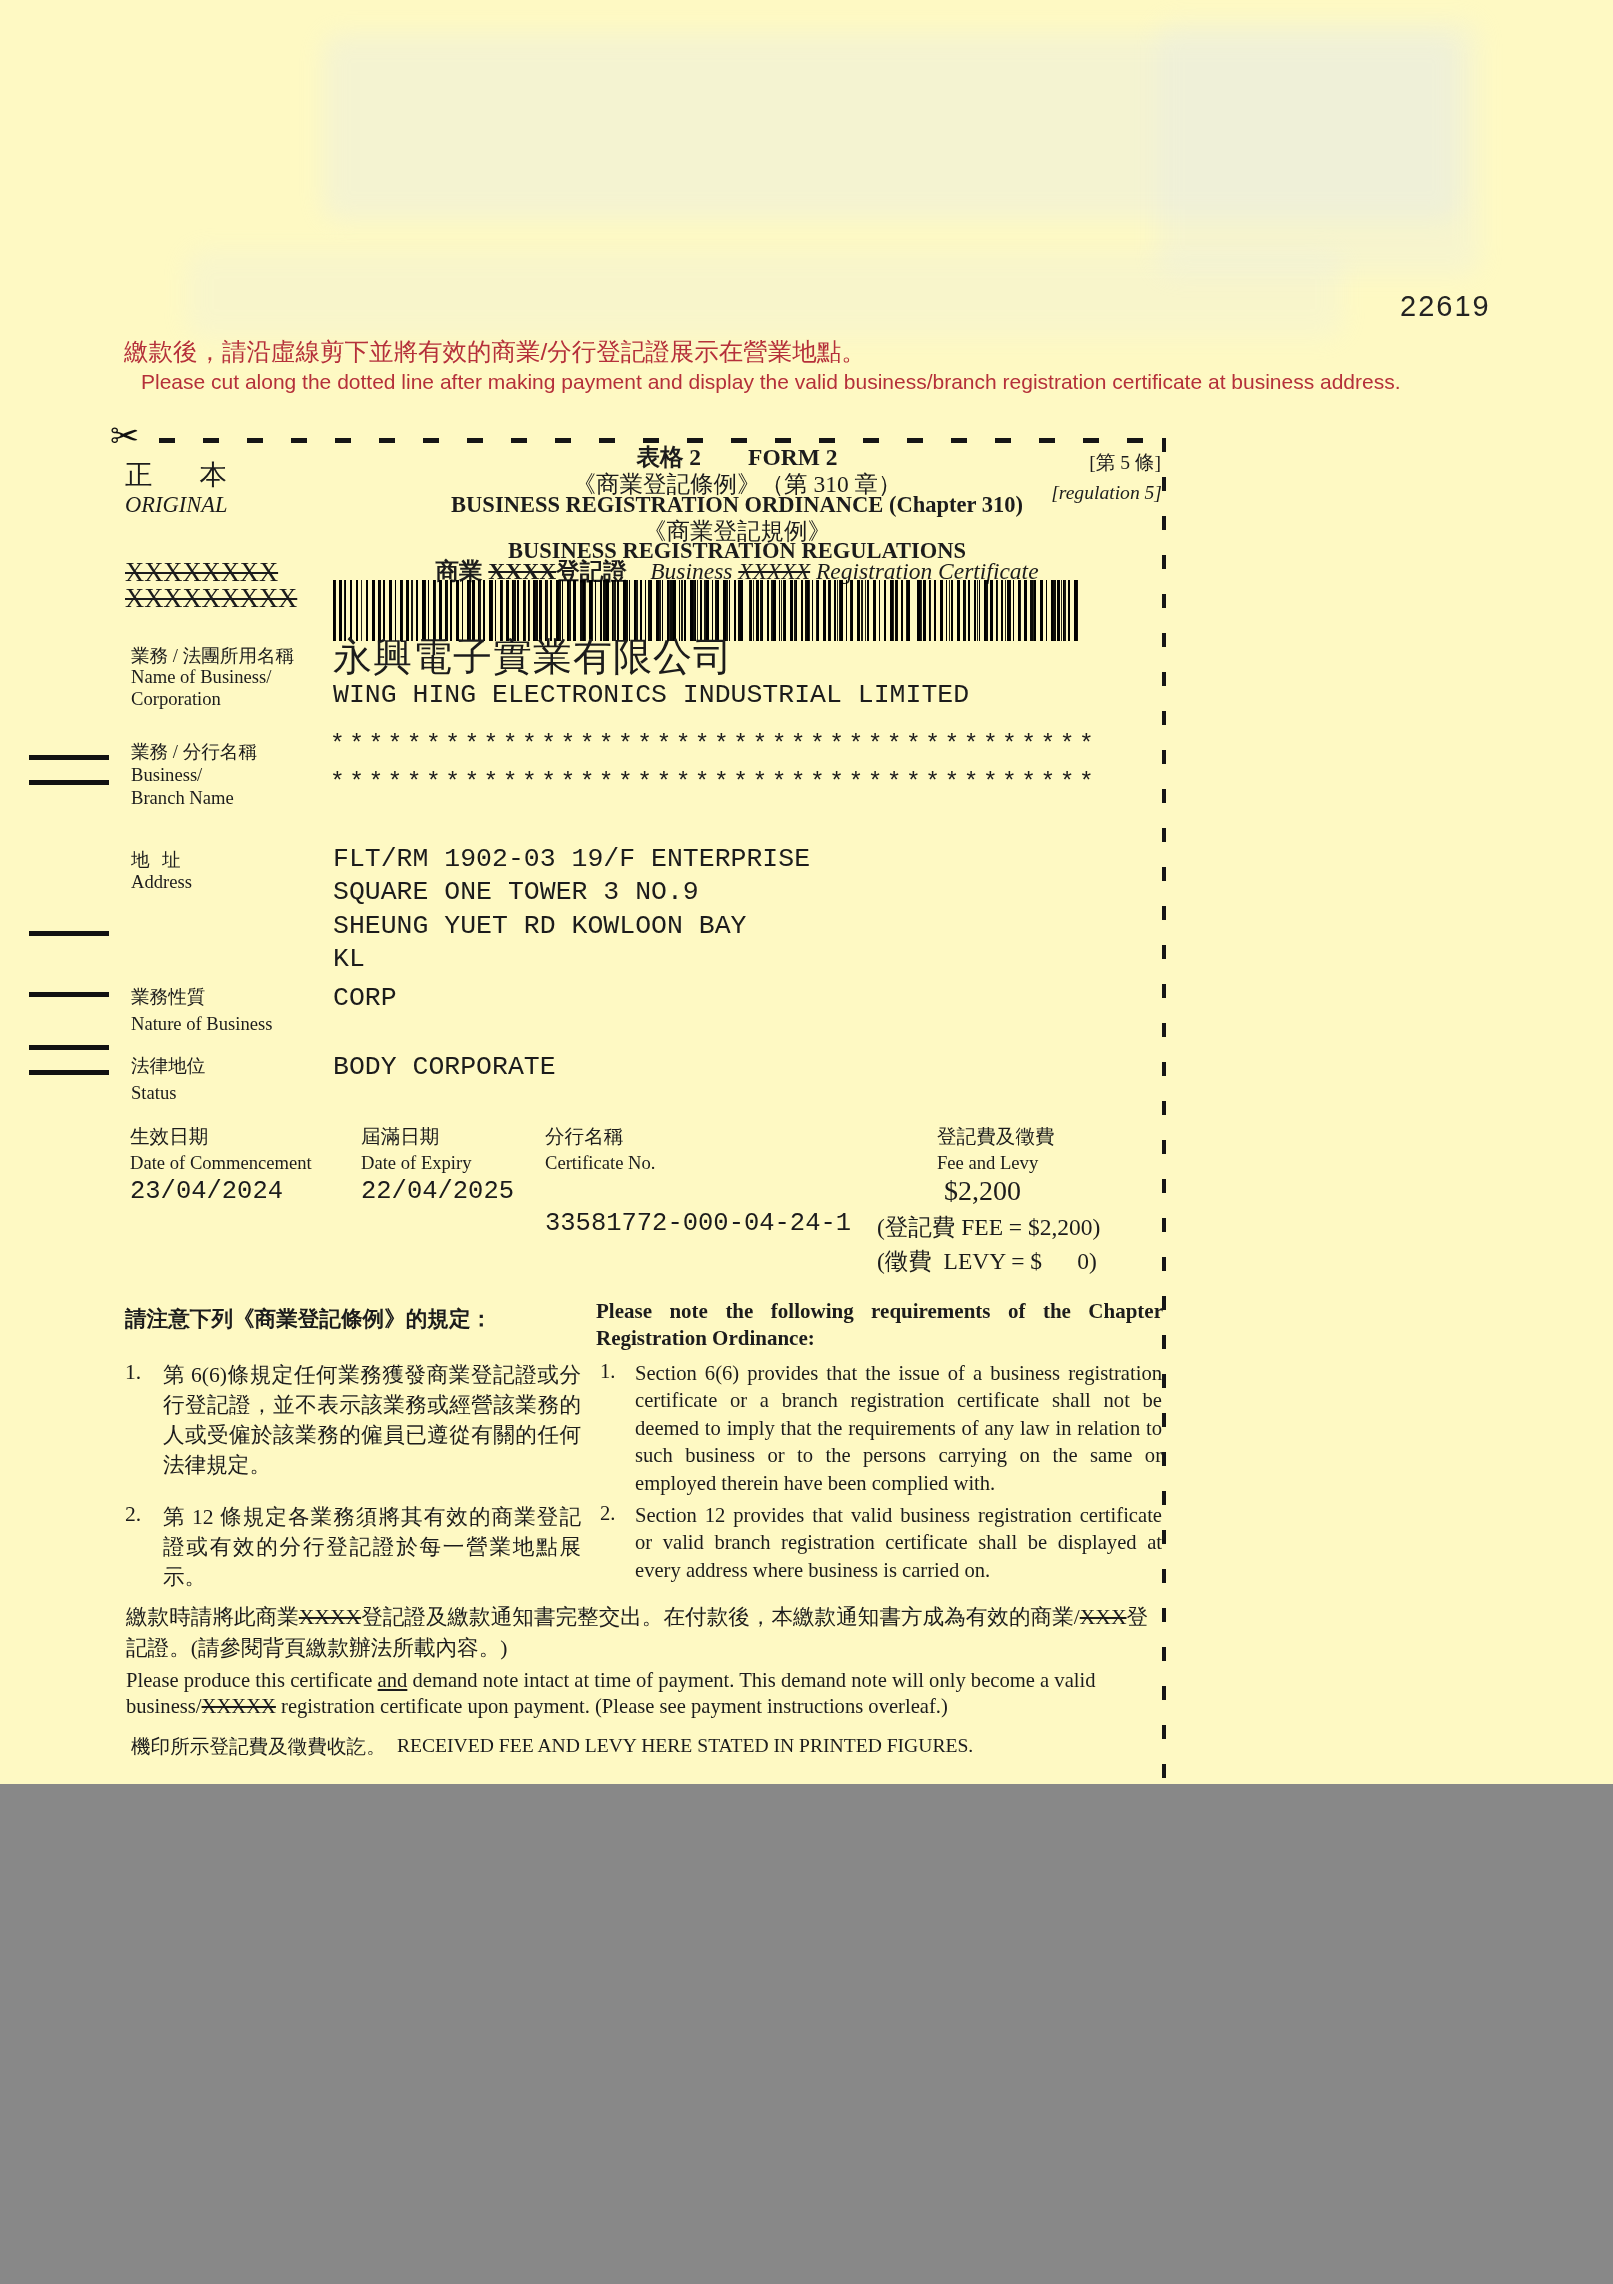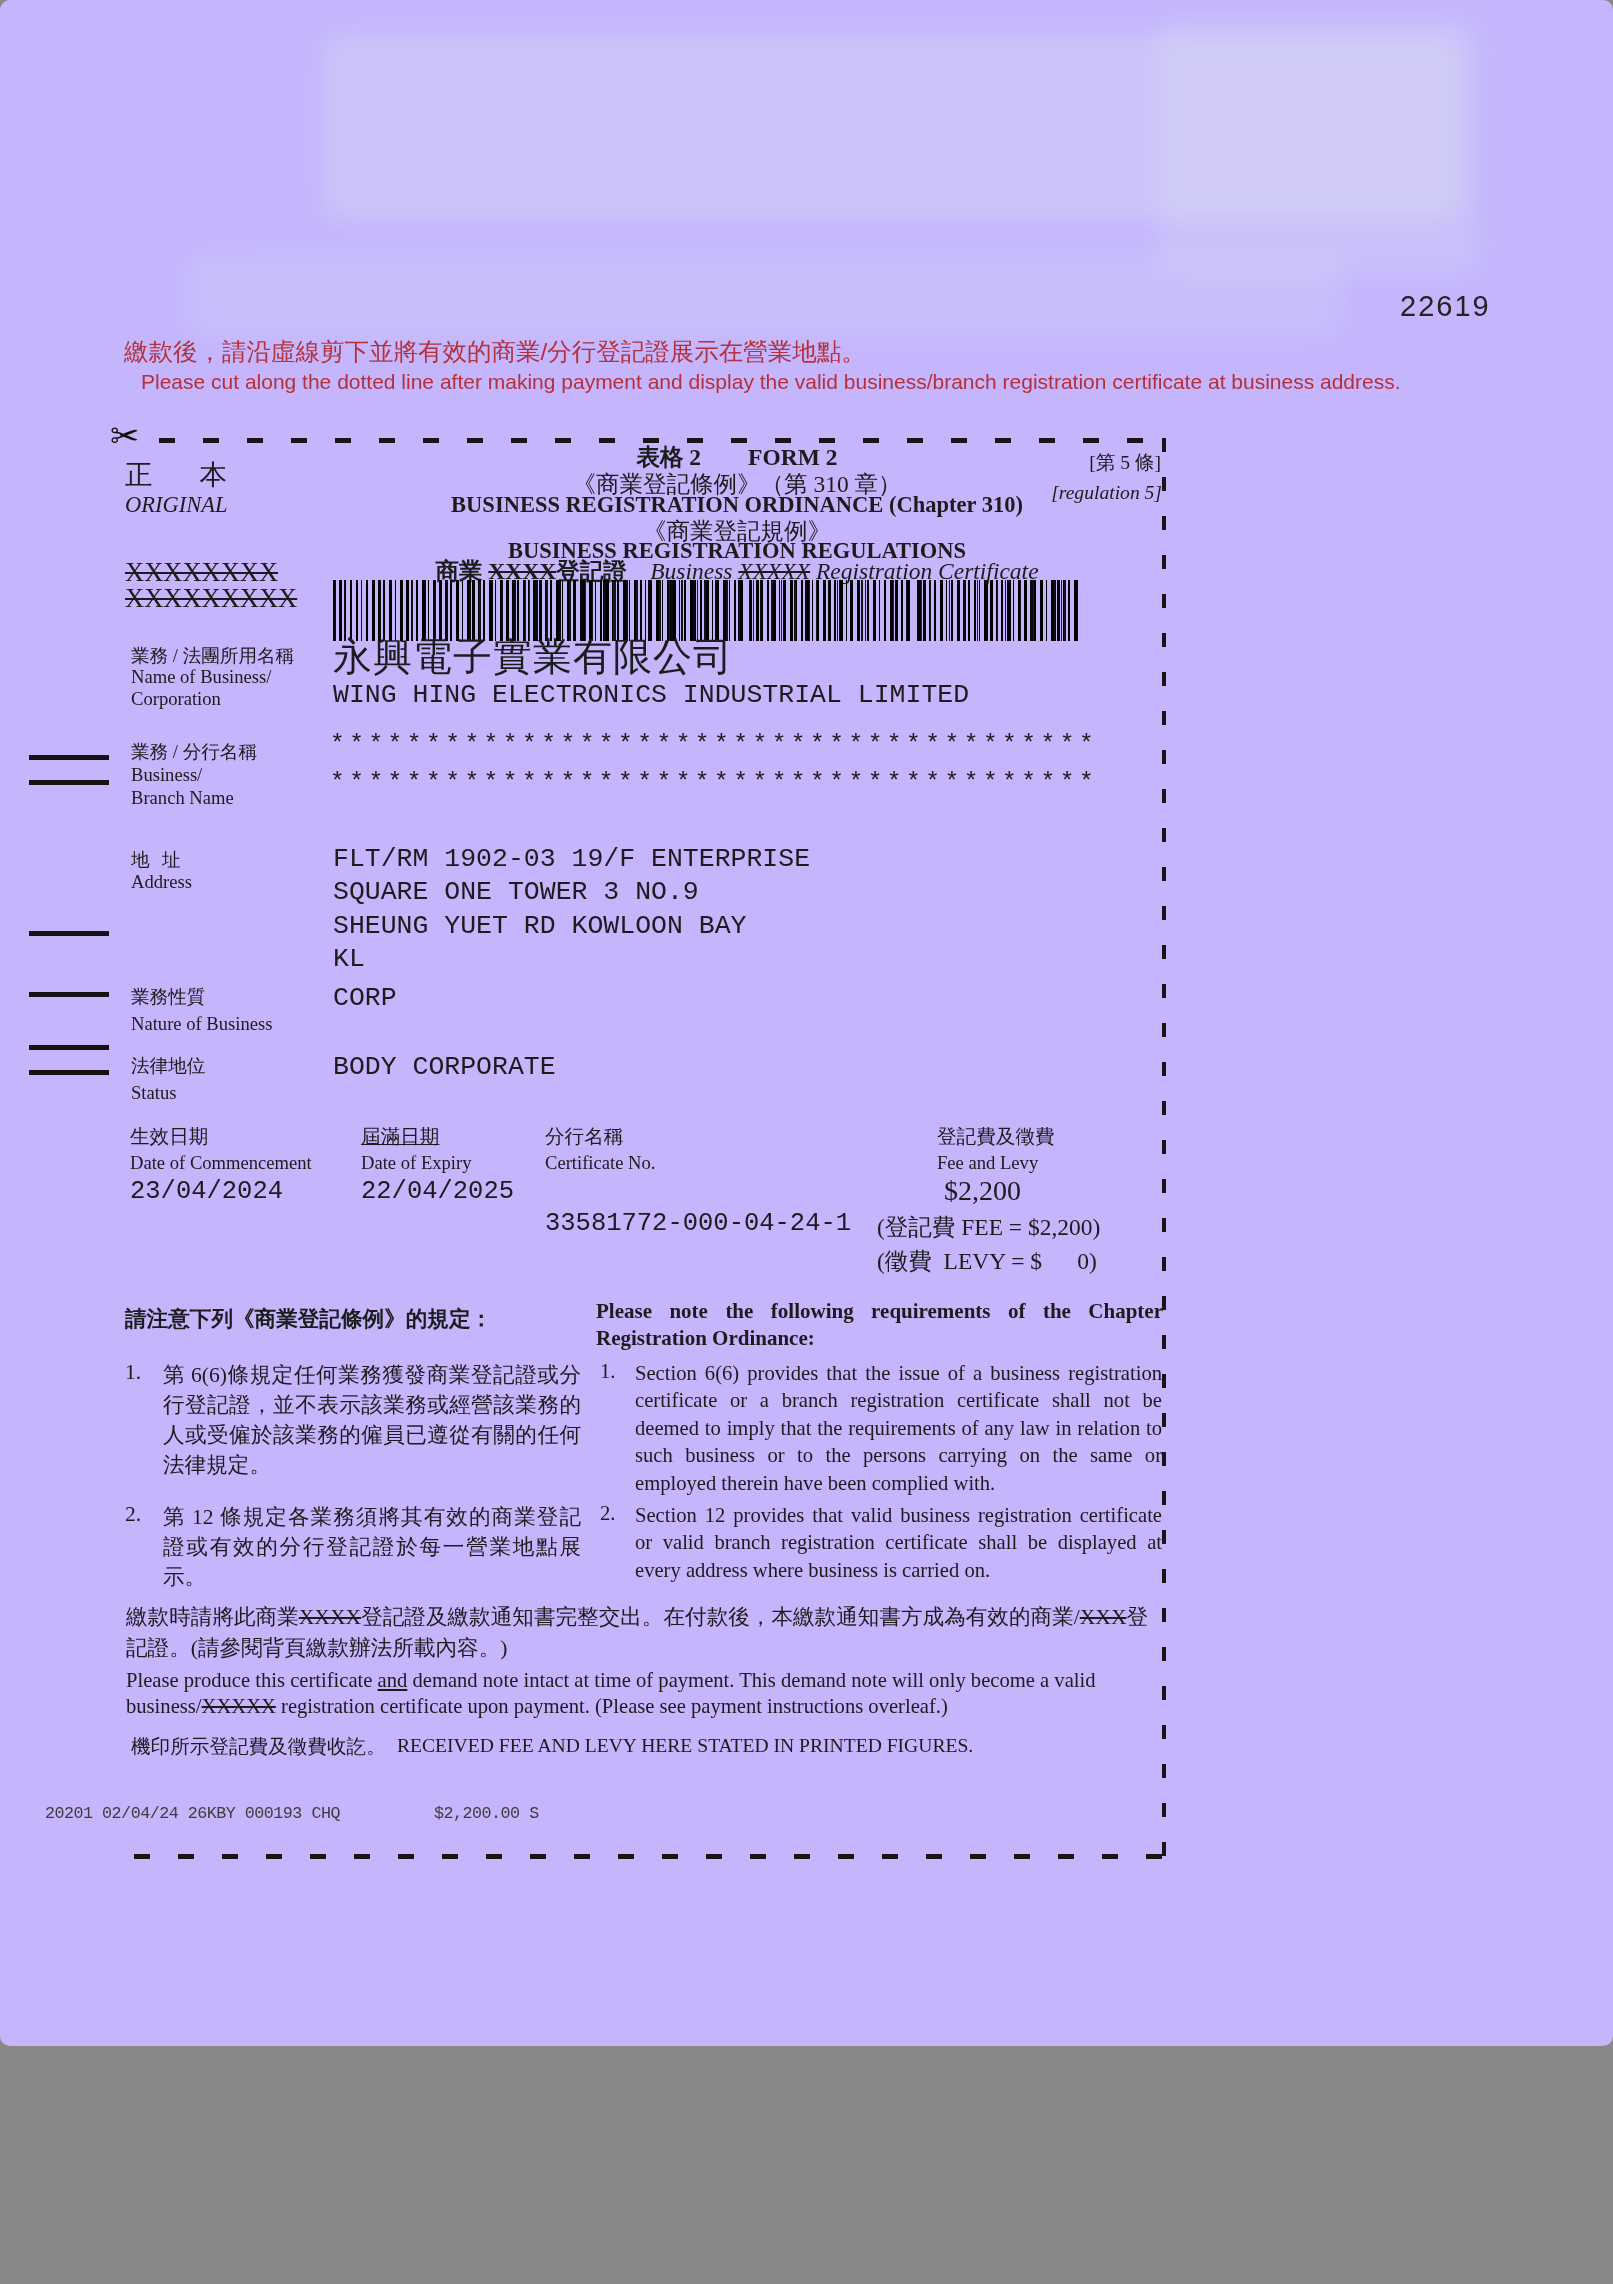--- a/index.html
+++ b/index.html
@@ -1,17 +1,17 @@
 <!DOCTYPE html>
 <html><head>
 <meta charset="utf-8">
 <style>
   html,body{margin:0;padding:0;background:#888;}
-  .sheet{position:relative;width:1613px;height:2046px;background:#c4b5fd;overflow:hidden;
-         font-family:"Liberation Serif",serif;color:#1c1c1c;border-radius:10px;}
+  .sheet{position:relative;width:1613px;height:1784px;background:#fef9c3;overflow:hidden;
+         font-family:"Liberation Serif",serif;color:#1c1c1c;}
   .abs{position:absolute;}
   .mono{font-family:"Liberation Mono","DejaVu Sans Mono",monospace;}
   .serif{font-family:"Liberation Serif","DejaVu Serif",serif;}
   .sans{font-family:"Liberation Sans","DejaVu Sans",sans-serif;}
   .b{font-weight:bold;}
   .i{font-style:italic;}
   .pre{white-space:pre;}
   .xed{text-decoration:line-through;text-decoration-thickness:2px;}
   .und{text-decoration:underline;}
   .just{text-align:justify;}
@@ -96,21 +96,21 @@
   <div class="abs mono" style="left:333px;top:983px;font-size:26.5px;">CORP</div>
 
   <div class="abs" style="left:131px;top:1053px;font-size:18.6px;">法律地位</div>
   <div class="abs serif" style="left:131px;top:1082px;font-size:18.6px;">Status</div>
   <div class="abs mono" style="left:333px;top:1052px;font-size:26.5px;">BODY CORPORATE</div>
 
   <div class="abs" style="left:130px;top:1123px;font-size:19.6px;">生效日期</div>
   <div class="abs serif" style="left:130px;top:1152px;font-size:18.6px;">Date of Commencement</div>
   <div class="abs mono" style="left:130px;top:1177px;font-size:25.5px;">23/04/2024</div>
 
-  <div class="abs" style="left:361px;top:1123px;font-size:19.6px;text-decoration:underline;">屆滿日期</div>
+  <div class="abs" style="left:361px;top:1123px;font-size:19.6px;">屆滿日期</div>
   <div class="abs serif" style="left:361px;top:1152px;font-size:18.6px;">Date of Expiry</div>
   <div class="abs mono" style="left:361px;top:1177px;font-size:25.5px;">22/04/2025</div>
 
   <div class="abs" style="left:545px;top:1123px;font-size:19.6px;">分行名稱</div>
   <div class="abs serif" style="left:545px;top:1152px;font-size:18.6px;">Certificate No.</div>
   <div class="abs mono" style="left:545px;top:1177px;font-size:25.5px;margin-top:32px;">33581772-000-04-24-1</div>
 
   <div class="abs" style="left:937px;top:1123px;font-size:19.6px;">登記費及徵費</div>
   <div class="abs serif" style="left:937px;top:1152px;font-size:18.6px;">Fee and Levy</div>
   <div class="abs serif" style="left:944px;top:1175px;font-size:28px;">$2,200</div>

